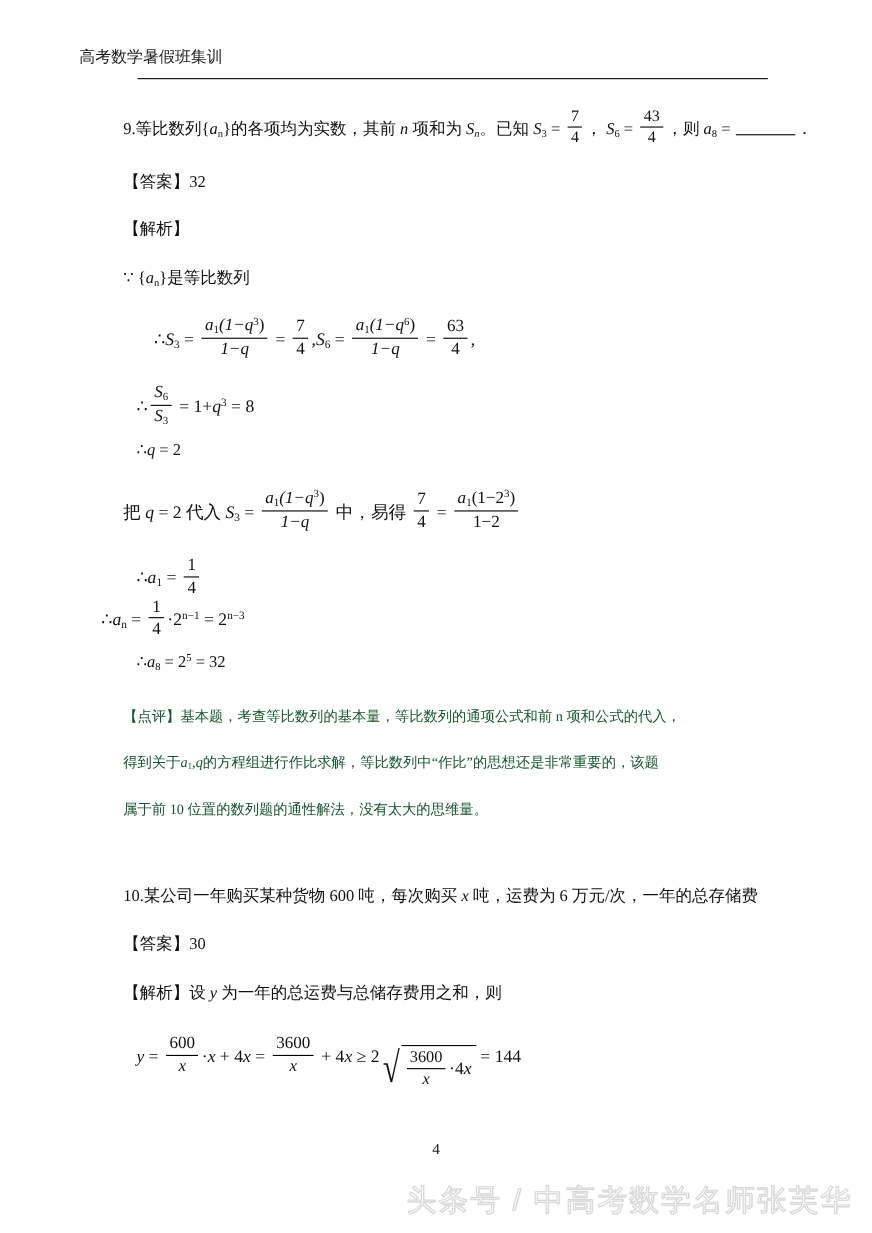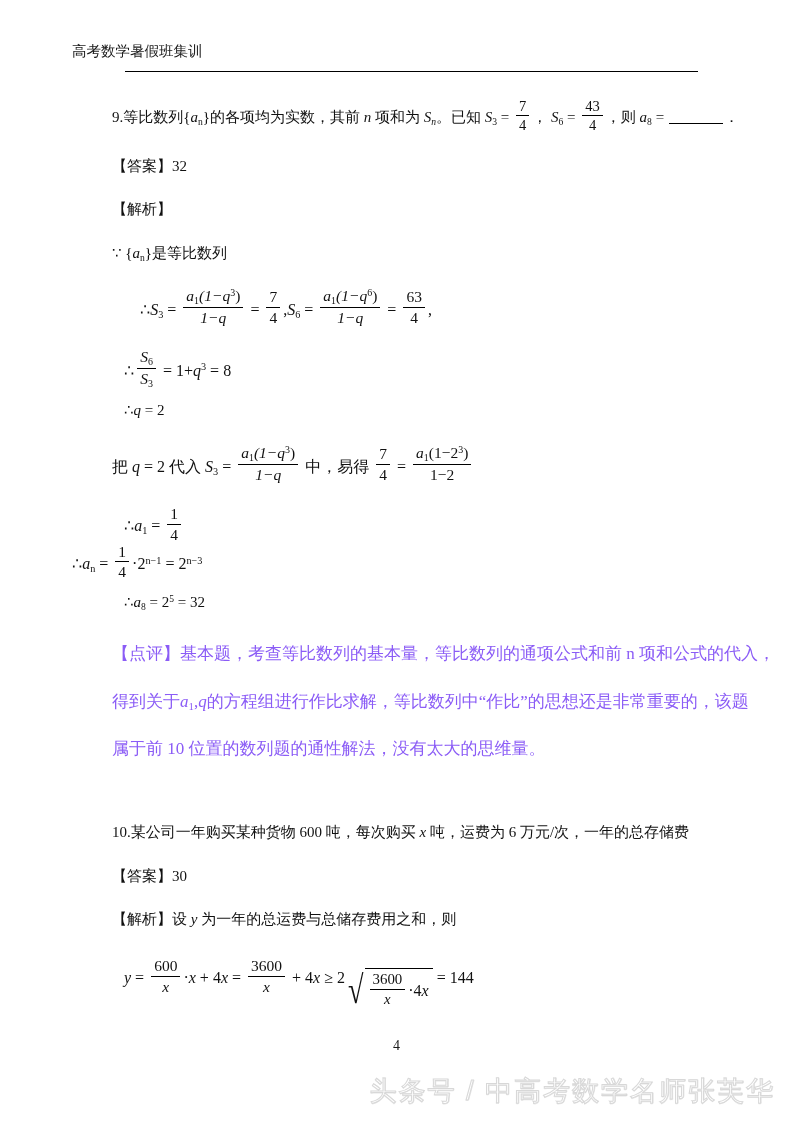--- a/index.html
+++ b/index.html
@@ -79,23 +79,23 @@
     line-height: 1.45;
     color: #111;
     white-space: nowrap;
   }
   .blk { margin-top: 11px; }
   .blk-lg { margin-top: 22px; }
 
   .cjk { font-family: "Liberation Serif", "DejaVu Serif", serif; }
   .red-line {
     padding: 0 88px 0 112px;
-    font-size: 17px;
+    font-size: 13px;
     line-height: 1.5;
-    color: #8b5cf6;
+    color: #14532d;
     white-space: nowrap;
     margin-top: 16px;
   }
 
   
   .m { font-family: "Liberation Serif", "DejaVu Serif", serif; }
   .it { font-style: italic; }
   sub.v { font-size: 0.64em; vertical-align: -0.28em; font-style: italic; }
   sub.n { font-size: 0.64em; vertical-align: -0.28em; font-style: normal; }
   sup.v { font-size: 0.64em; vertical-align: 0.52em; }
@@ -227,21 +227,21 @@
     </div>
 
     <div class="eqline blk-lg" style="padding-left:112px;">
       <span class="cjk">把</span> <span class="m it">q</span> <span class="m">=</span> <span class="m">2</span> <span class="cjk">代入</span> <span class="m it">S</span><sub class="n">3</sub> <span class="m">=</span> <span class="frac"><span class="num"><span class="m it">a</span><sub class="n">1</sub><span class="m it">(1−q</span><sup class="n">3</sup><span class="m">)</span></span><span class="den m it">1−q</span></span> <span class="cjk">中，易得</span> <span class="frac"><span class="num">7</span><span class="den">4</span></span> <span class="m">=</span> <span class="frac"><span class="num"><span class="m it">a</span><sub class="n">1</sub><span class="m">(1−2</span><sup class="n">3</sup><span class="m">)</span></span><span class="den m">1−2</span></span>
     </div>
 
     <div class="eqline blk-lg" style="padding-left:124px;">
       <span class="m">∴</span><span class="m it">a</span><sub class="n">1</sub> <span class="m">=</span> <span class="frac"><span class="num">1</span><span class="den">4</span></span>
     </div>
 
-    <div class="eqline" style="padding-left:72px;">
+    <div class="eqline" style="padding-left:92px;">
       <span class="m">∴</span><span class="m it">a</span><sub class="n">n</sub> <span class="m">=</span> <span class="frac"><span class="num">1</span><span class="den">4</span></span><span class="m">·</span><span class="m">2</span><sup class="v">n−1</sup> <span class="m">=</span> <span class="m">2</span><sup class="v">n−3</sup>
     </div>
 
     <div class="line blk" style="padding-left:124px;">
       <span class="m">∴</span><span class="m it">a</span><sub class="n">8</sub> <span class="m">=</span> <span class="m">2</span><sup class="n">5</sup> <span class="m">=</span> <span class="m">32</span>
     </div>
 
     <div class="red-line cjk" style="margin-top:28px;">【点评】基本题，考查等比数列的基本量，等比数列的通项公式和前 n 项和公式的代入，</div>
 
     <div class="red-line cjk" style="margin-top:22px;">

